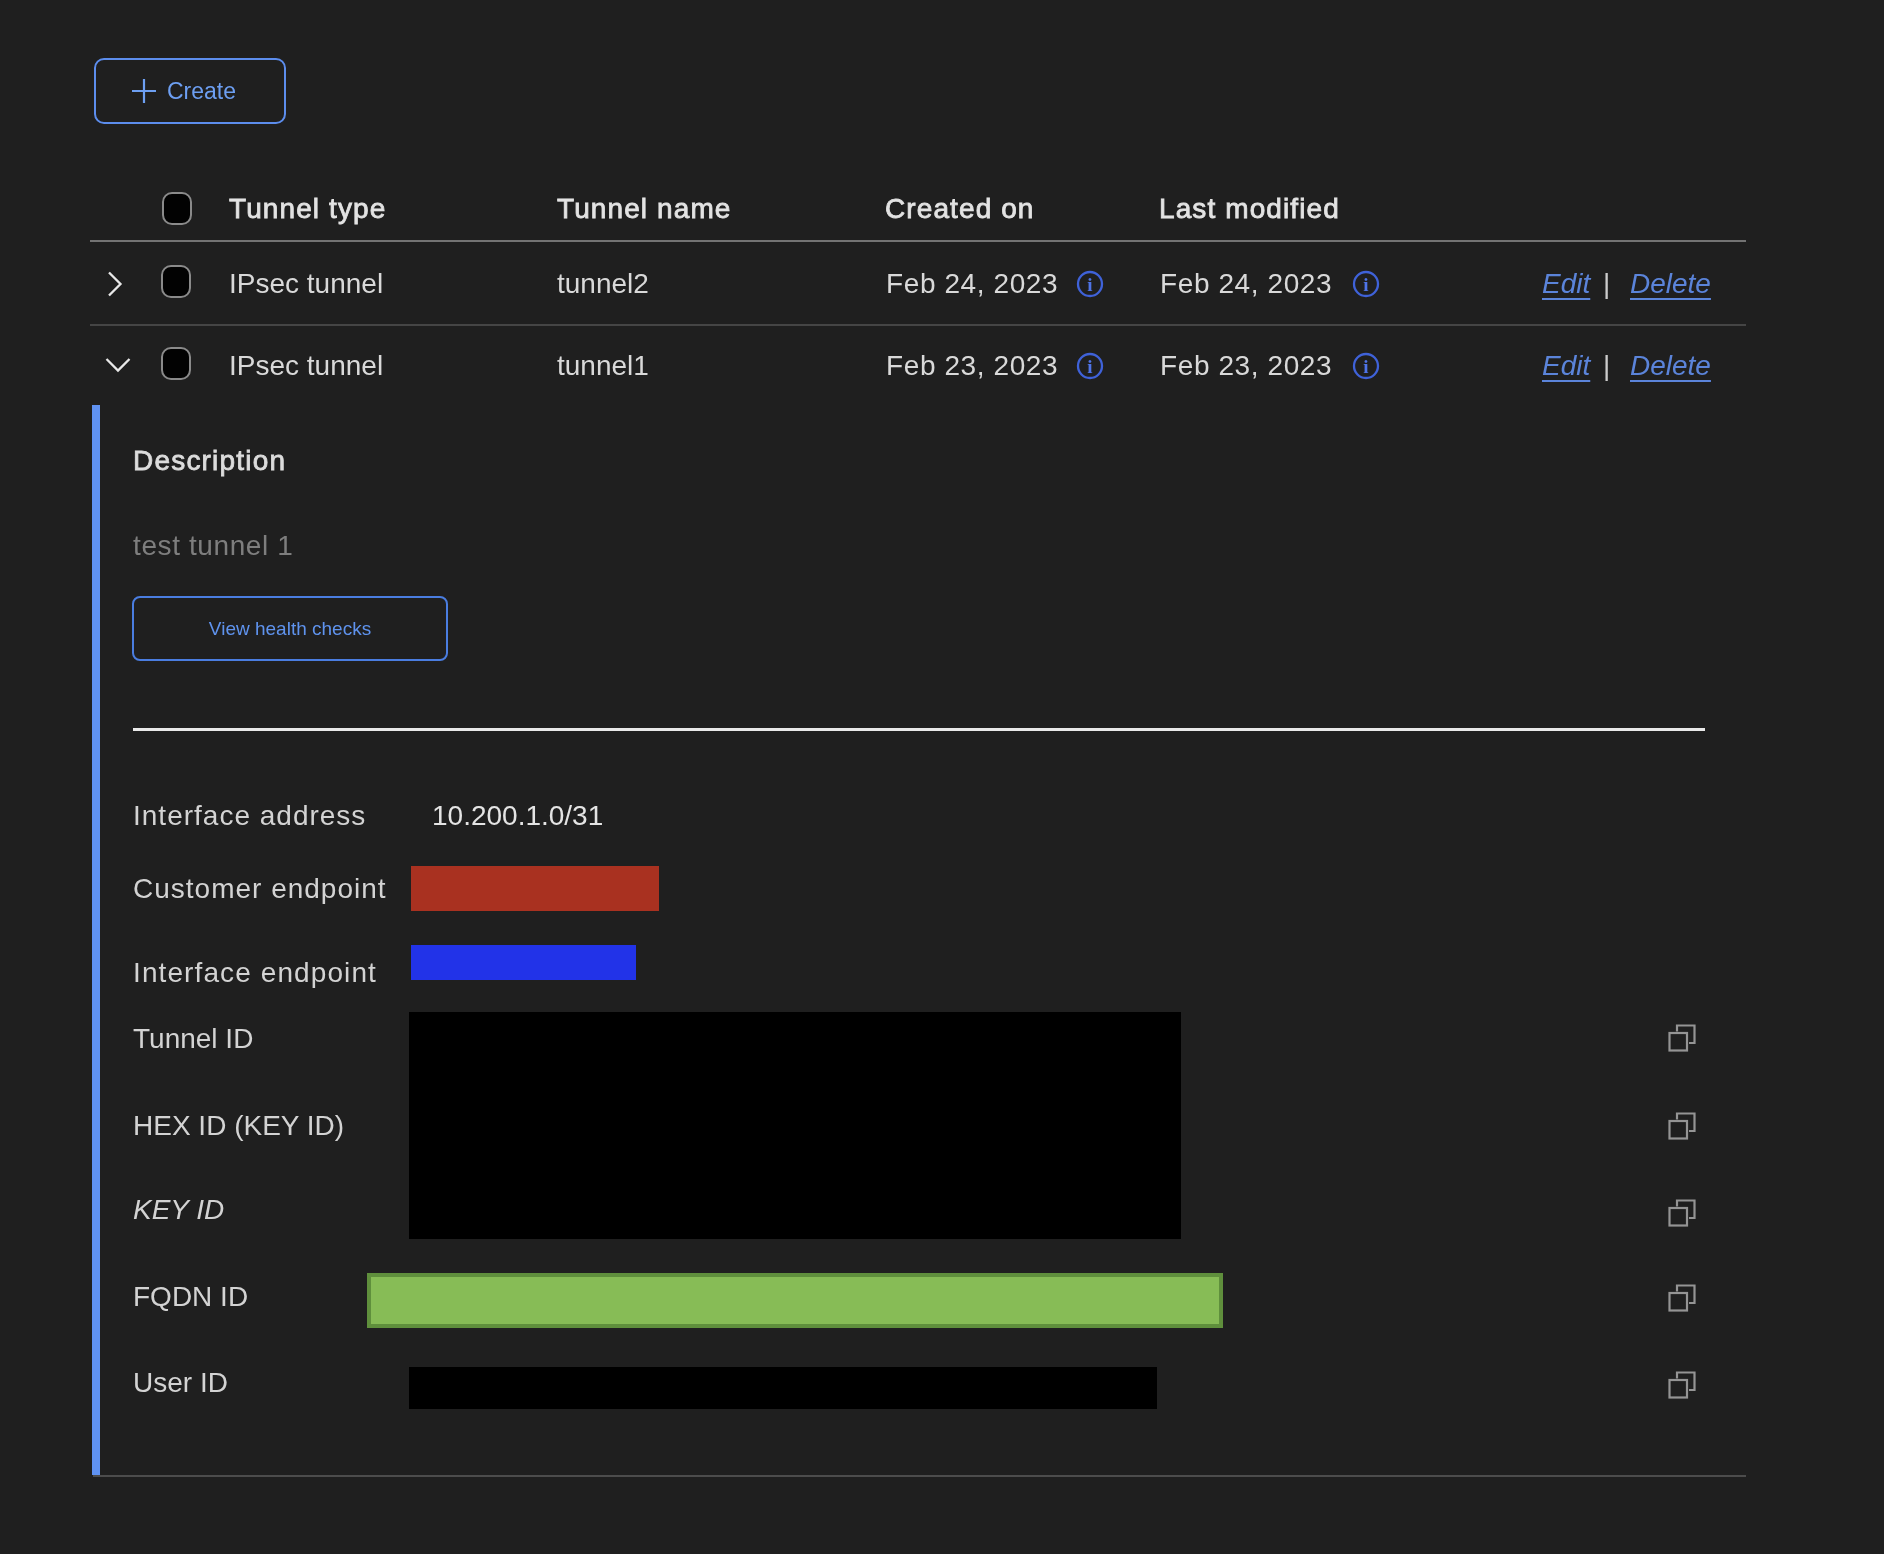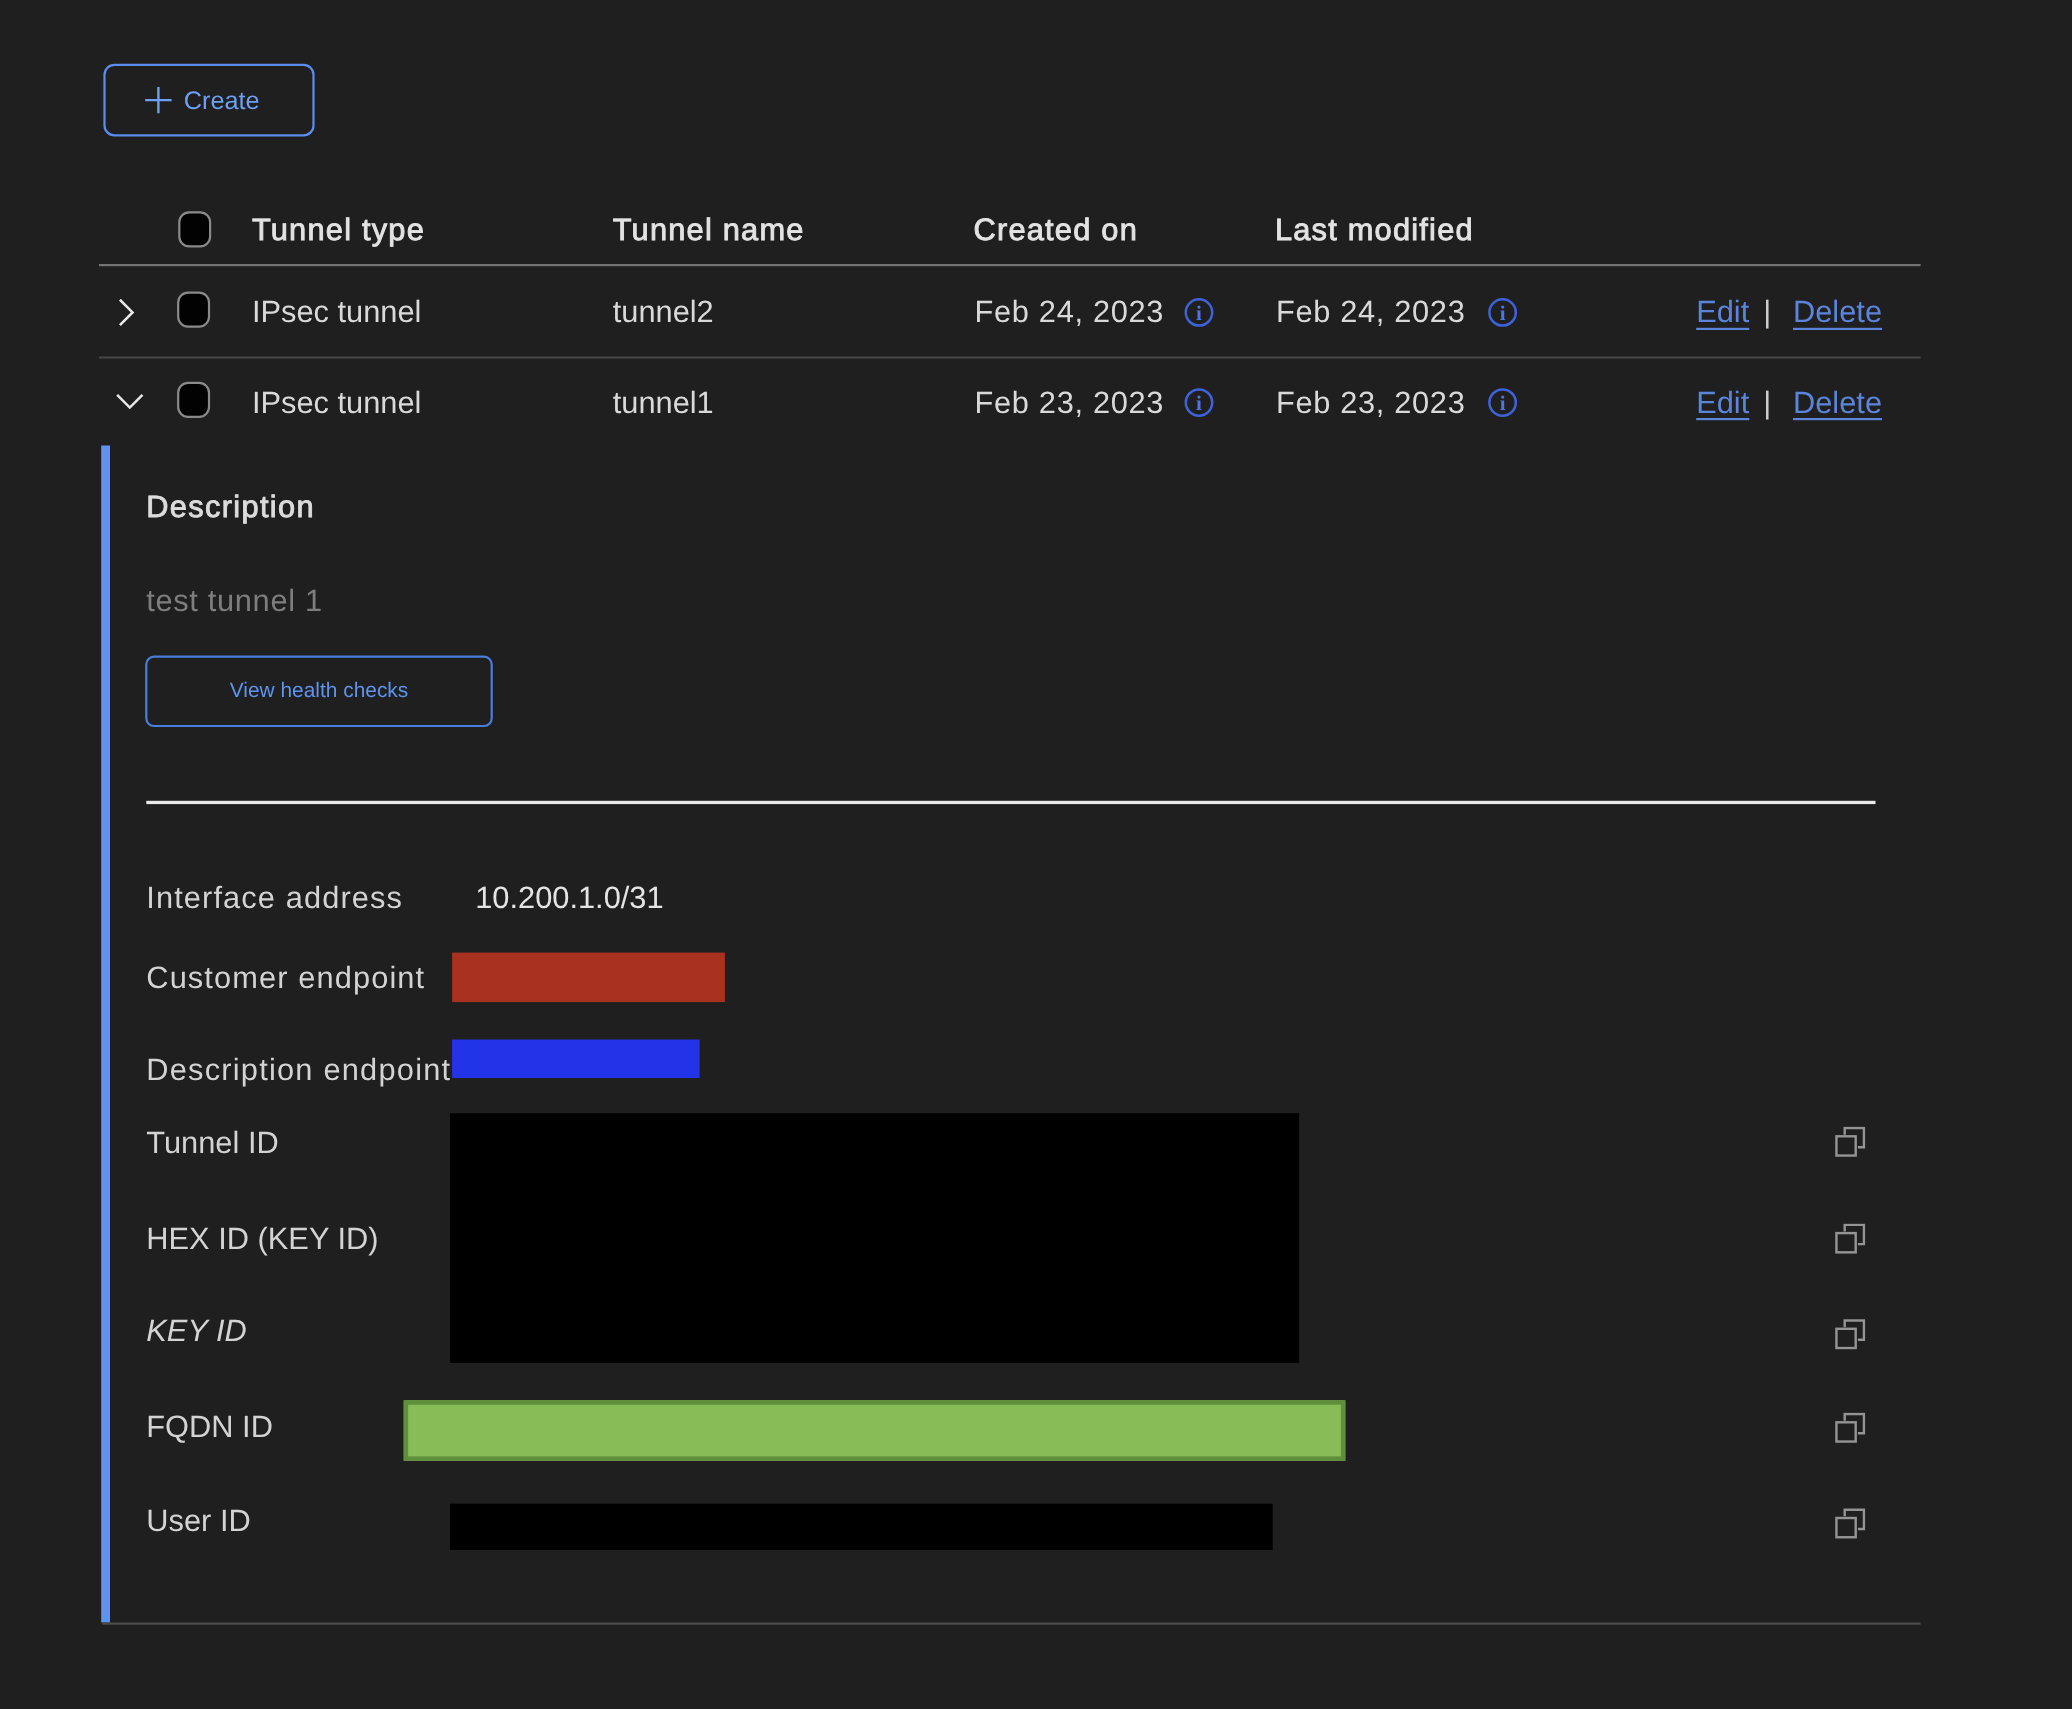--- a/index.html
+++ b/index.html
@@ -1,21 +1,21 @@
 <!DOCTYPE html>
 <html><head>
 <meta charset="utf-8">
 <style>
   * { margin:0; padding:0; box-sizing:border-box; }
   html,body { width:1884px; height:1554px; background:#1f1f1f; overflow:hidden; }
   body { font-family:"Liberation Sans", sans-serif; position:relative; }
   .abs { position:absolute; }
   .txt { position:absolute; height:34px; display:flex; align-items:center; font-size:28px; color:#d9d9d9; white-space:nowrap; }
   .line { position:absolute; }
-  .link { color:#5b84da; text-decoration:underline; text-underline-offset:5px; text-decoration-thickness:2px; }
+  .link { color:#5b84da; text-decoration:underline; text-underline-offset:5px; text-decoration-thickness:2px;font-style:italic; }
   .cb { position:absolute; width:30px; height:33px; border:2px solid #8a8a8a; border-radius:10px; background:#020202; }
 </style>
 </head>
 <body>
 
 <div class="abs" style="left:94px; top:58px; width:192px; height:66px; border:2px solid #5c8ded; border-radius:10px; display:flex; align-items:center; justify-content:flex-start; padding-left:34px;">
   <svg width="28" height="28" viewBox="0 0 28 28" style="margin-right:9px;">
     <path d="M14 2 V26 M2 14 H26" stroke="#6d9ff2" stroke-width="2.2" fill="none"></path>
   </svg>
   <span style="font-size:23px; color:#6d9ff2;">Create</span>
@@ -79,21 +79,21 @@
 </div>
 
 <div class="line" style="left:133px; top:728px; width:1572px; height:3px; background:#e9e9e9;"></div>
 
 <div class="txt" style="left:133px; top:799px; color:#d3d3d3; letter-spacing:1px;">Interface address</div>
 <div class="txt" style="left:432px; top:799px; color:#e4e4e4;">10.200.1.0/31</div>
 
 <div class="txt" style="left:133px; top:872px; color:#d3d3d3; letter-spacing:1px;">Customer endpoint</div>
 <div class="abs" style="left:411px; top:866px; width:248px; height:45px; background:#a93120;"></div>
 
-<div class="txt" style="left:133px; top:956px; color:#d3d3d3; letter-spacing:1.1px;">Description endpoint</div>
+<div class="txt" style="left:133px; top:956px; color:#d3d3d3; letter-spacing:1.1px;">Interface endpoint</div>
 <div class="abs" style="left:411px; top:945px; width:225px; height:35px; background:#2233e8;"></div>
 
 <div class="txt" style="left:133px; top:1022px; color:#d3d3d3;">Tunnel ID</div>
 <div class="abs" style="left:409px; top:1012px; width:772px; height:227px; background:#000;"></div>
 <div class="txt" style="left:133px; top:1109px; color:#d3d3d3;">HEX ID (KEY ID)</div>
 <div class="txt" style="left:133px; top:1193px; color:#d3d3d3;font-style:italic;">KEY ID</div>
 
 <div class="txt" style="left:133px; top:1280px; color:#d3d3d3;">FQDN ID</div>
 <div class="abs" style="left:367px; top:1273px; width:856px; height:55px; background:#87bc56; border:4px solid #5f8f3c;"></div>
 

